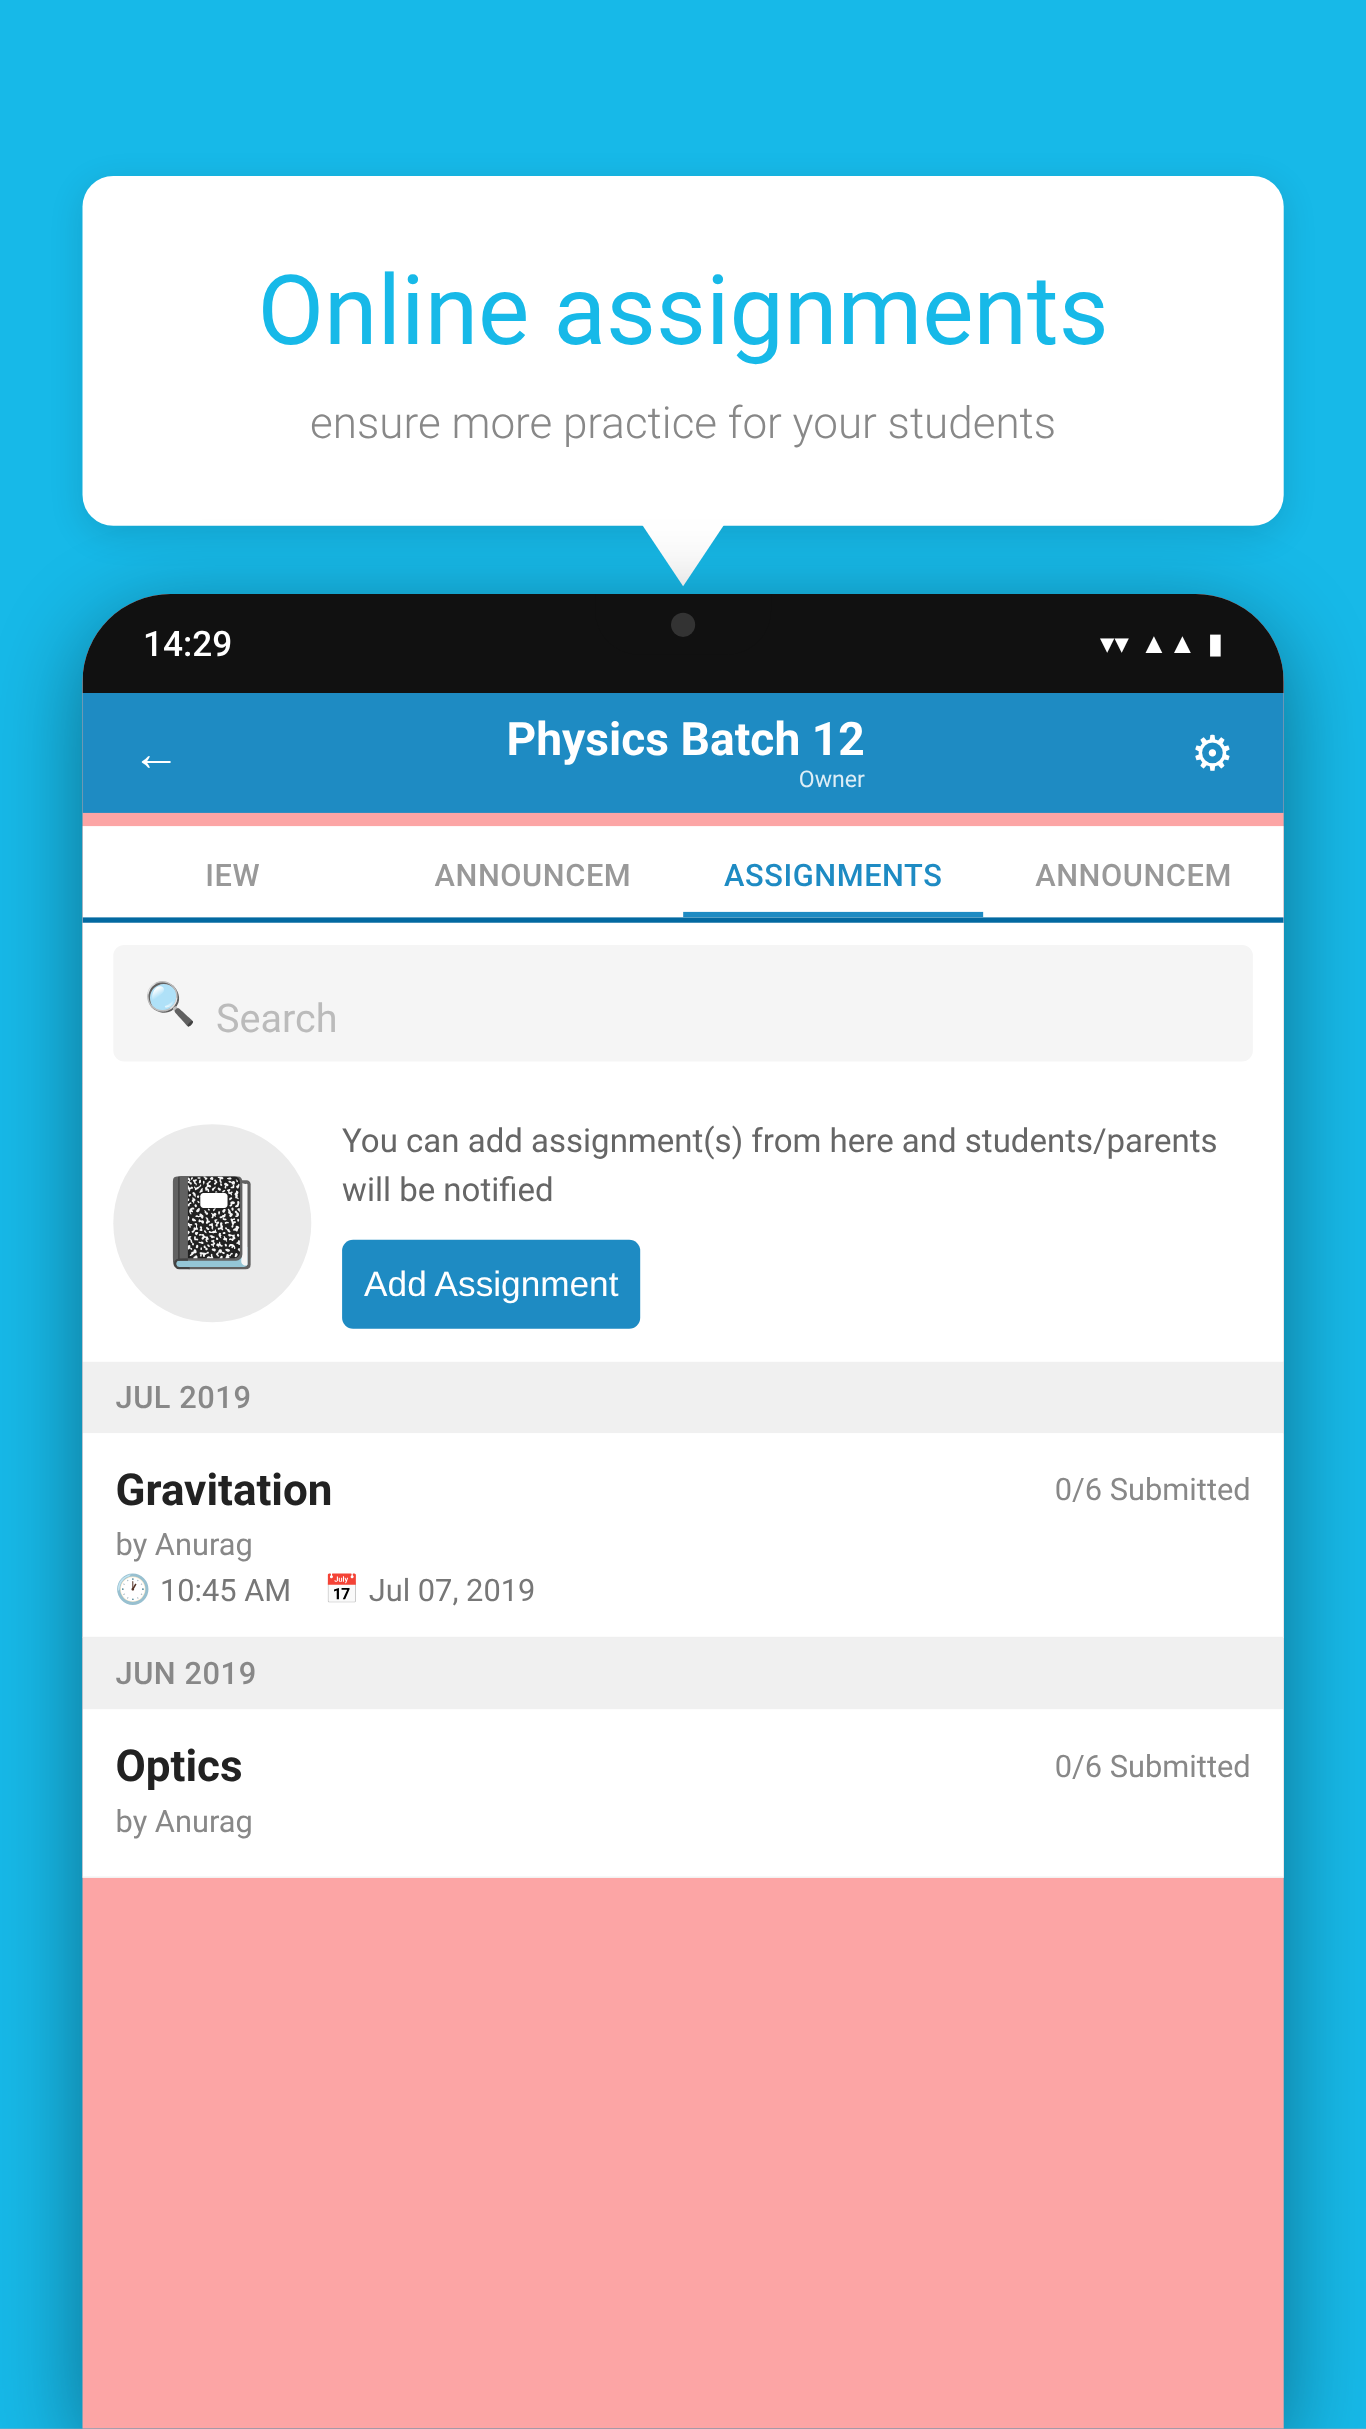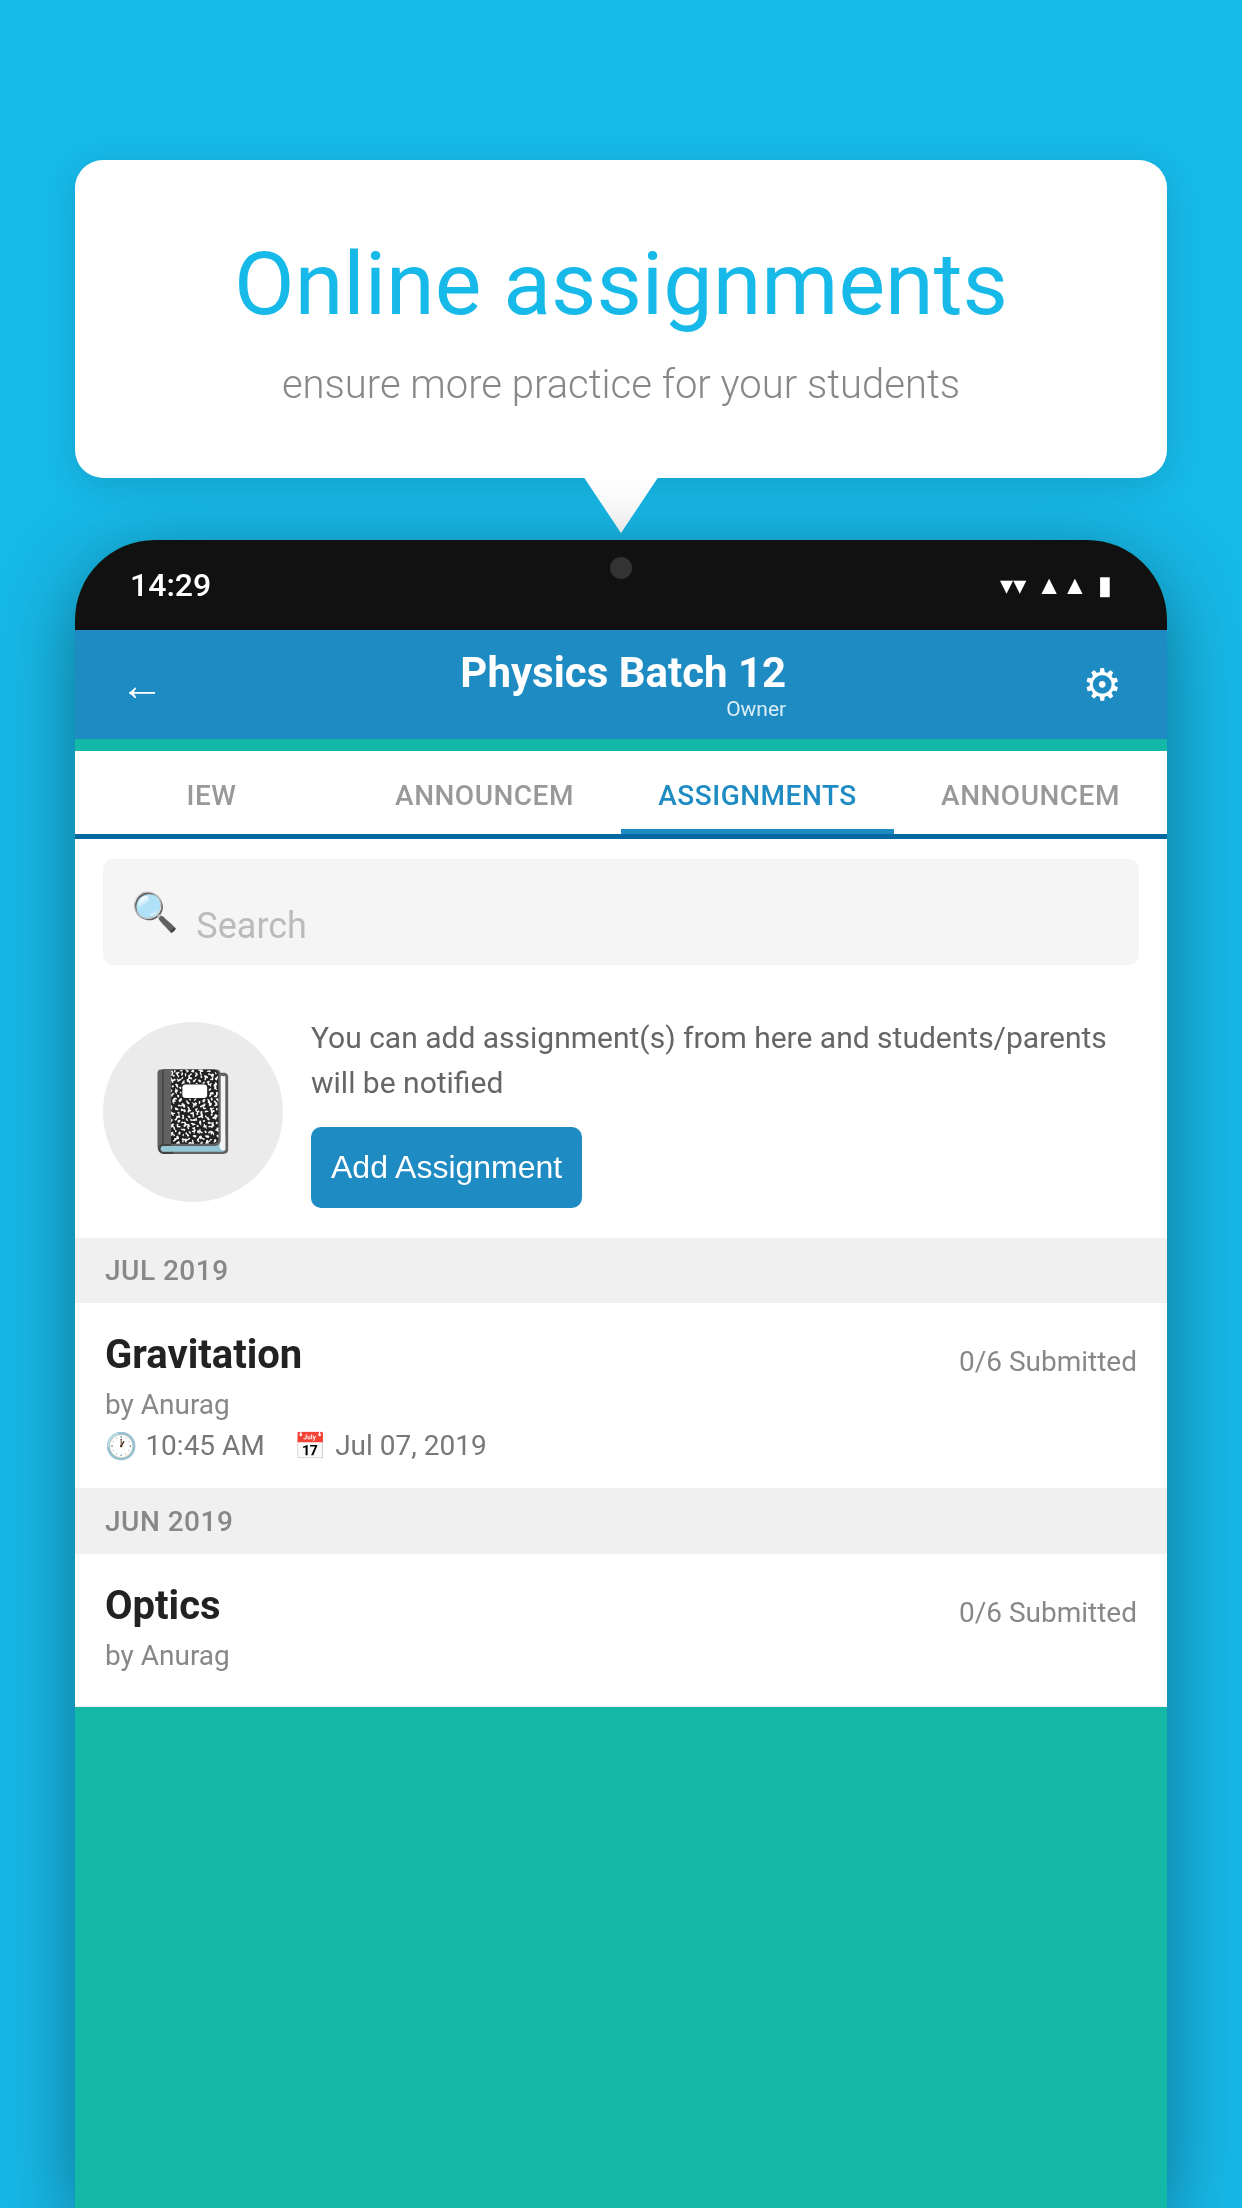--- a/index.html
+++ b/index.html
@@ -54,21 +54,21 @@
       font-weight: 300;
     }
 
     
     .phone-frame {
       position: absolute;
       top: 540px;
       left: 75px;
       right: 75px;
       bottom: 0;
-      background: #14b8a6;
+      background: #fca5a5;
       border-radius: 80px 80px 0 0;
       padding: 0;
       overflow: hidden;
       box-shadow: 0 20px 80px rgba(0,0,0,0.4);
     }
 
     
     .phone-top-bar {
       background: #111;
       height: 90px;
@@ -277,21 +277,21 @@
     
     .assignment-item {
       background: white;
       padding: 28px 30px 26px;
       border-bottom: 1px solid #eee;
     }
 
     .assignment-top-row {
       display: flex;
       justify-content: space-between;
-      align-items: flex-end;
+      align-items: center;
       margin-bottom: 10px;
     }
 
     .assignment-name {
       font-size: 40px;
       font-weight: 700;
       color: #222;
     }
 
     .submitted-badge {

